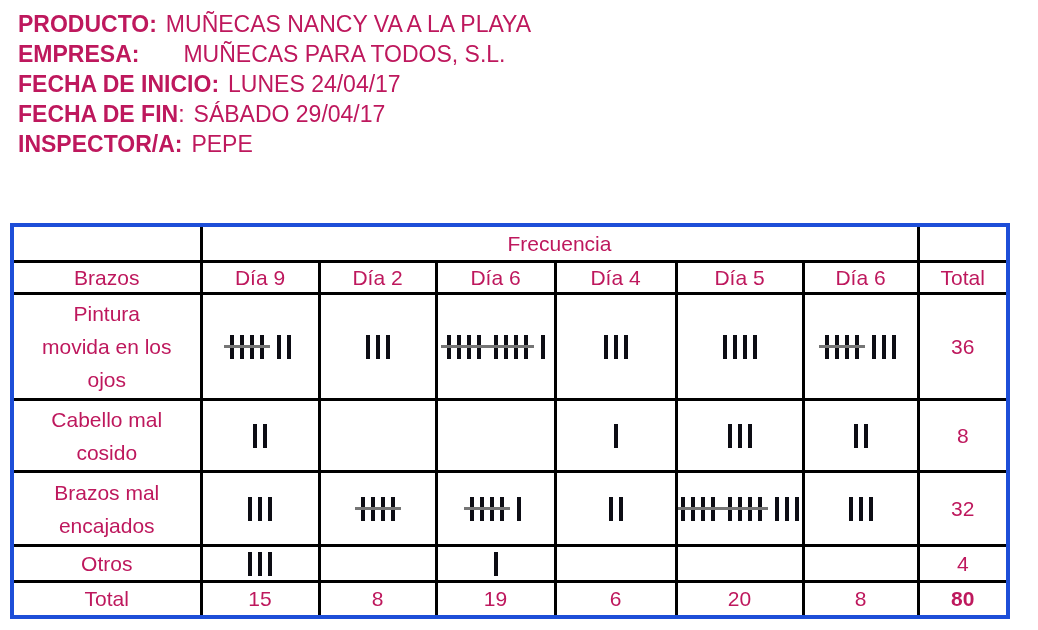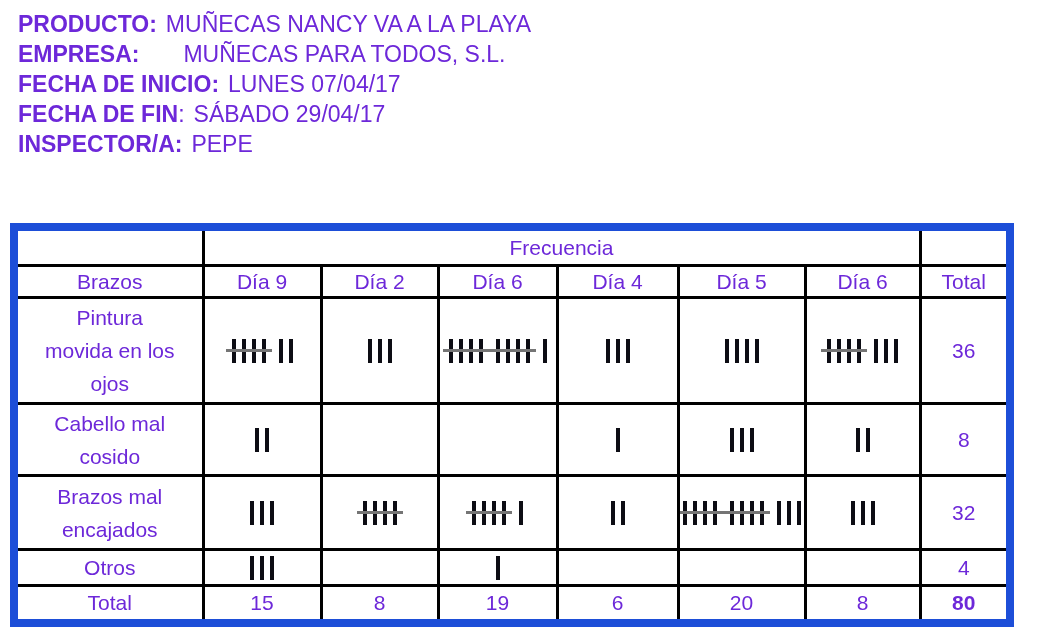--- a/index.html
+++ b/index.html
@@ -1,29 +1,29 @@
 <!DOCTYPE html>
 <html><head>
 <meta charset="utf-8">
 <style>
   html,body{margin:0;padding:0;background:#fff;}
   .page{
     width:1038px;height:630px;background:#ffffff;overflow:hidden;
-    font-family:"Liberation Sans",sans-serif;color:#6d28d9;position:relative;
+    font-family:"Liberation Sans",sans-serif;color:#be185d;position:relative;
   }
   .doc-header{padding:9px 0 0 18px;font-size:23px;line-height:30px;}
   .field{white-space:nowrap;}
   .field .label{font-weight:700;}
   .field .sep{font-weight:400;}
   .field .value{margin-left:9px;}
   .field .value.wide{margin-left:44px;}
 
   table.sheet{
     border-collapse:collapse;table-layout:fixed;
-    margin:64px 0 0 10px;font-size:21px;border:8px solid #1d4ed8;
+    margin:64px 0 0 10px;font-size:21px;border:4px solid #1d4ed8;
   }
   table.sheet td{
     border:3px solid #000;text-align:center;vertical-align:middle;
     padding:0 3px;overflow:hidden;
   }
   thead tr:nth-child(1) td{height:33px;}
   thead tr:nth-child(2) td{height:29px;}
   tbody tr:nth-child(1) td{height:103px;}
   tbody tr:nth-child(2) td{height:69px;}
   tbody tr:nth-child(3) td{height:71px;}
@@ -45,21 +45,21 @@
     height:3px;background:#757575;
   }
 </style>
 </head>
 <body>
 
 <div class="page">
   <div class="doc-header">
       <div class="field"><span class="label">PRODUCTO:</span><span class="value">MUÑECAS NANCY VA A LA PLAYA</span></div>
       <div class="field"><span class="label">EMPRESA:</span><span class="value wide">MUÑECAS PARA TODOS, S.L.</span></div>
-      <div class="field"><span class="label">FECHA DE INICIO:</span><span class="value">LUNES 07/04/17</span></div>
+      <div class="field"><span class="label">FECHA DE INICIO:</span><span class="value">LUNES 24/04/17</span></div>
       <div class="field"><span class="label">FECHA DE FIN</span><span class="sep">:</span><span class="value">SÁBADO 29/04/17</span></div>
       <div class="field"><span class="label">INSPECTOR/A:</span><span class="value">PEPE</span></div>
     </div>
 
   <table class="sheet">
     <colgroup>
       <col class="col-defect">
         <col class="col-d1">
         <col class="col-d2">
         <col class="col-d3">

